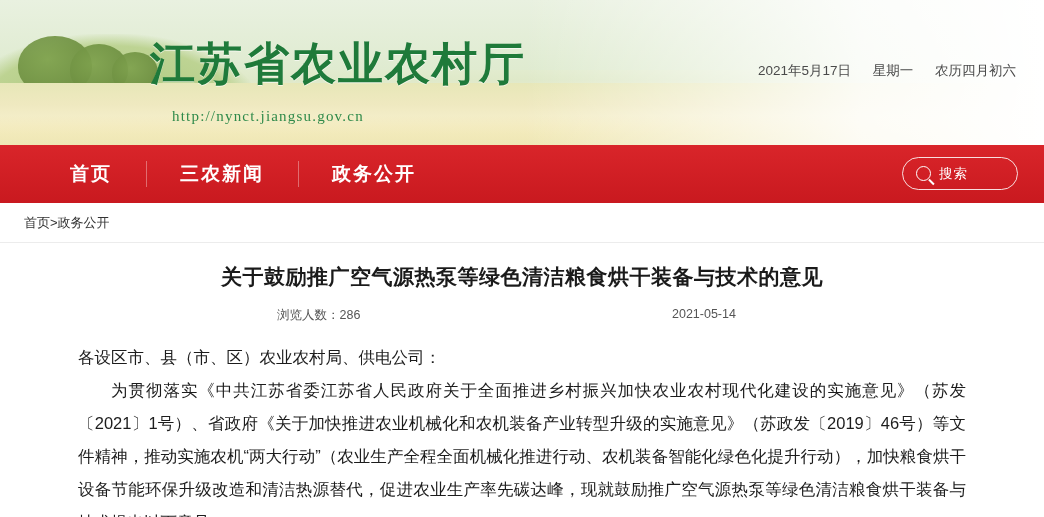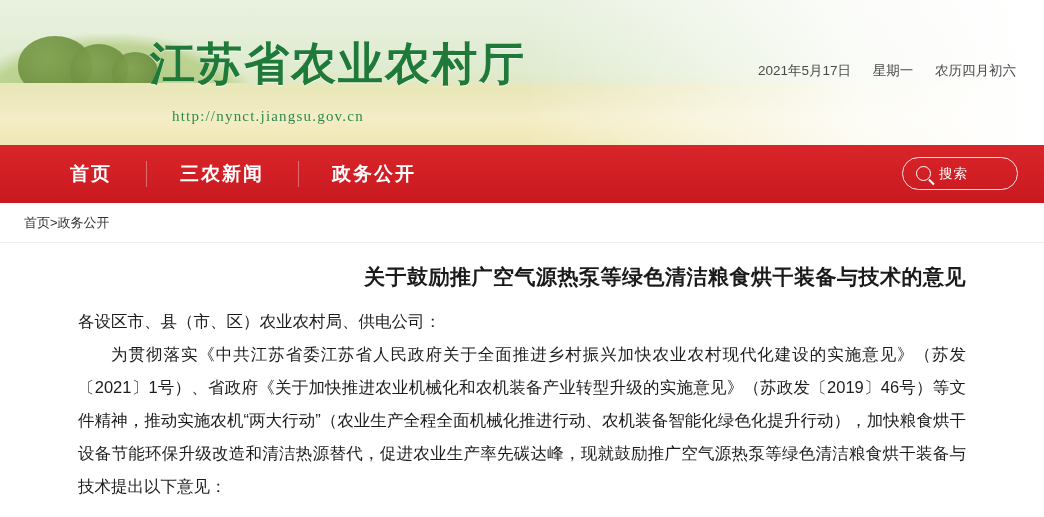--- a/index.html
+++ b/index.html
@@ -154,21 +154,21 @@
     color: #333;
     border-bottom: 1px solid #ececec;
   }
   .breadcrumb a { color:#333; text-decoration:none; }
 
   
   .article {
     padding: 18px 78px 0 78px;
   }
   .doc-title {
-    text-align: right;
+    text-align: center;
     font-size: 21px;
     font-weight: bold;
     color: #1a1a1a;
     letter-spacing: .5px;
     line-height: 1.5;
   }
   .meta-row {
     position: relative;
     margin-top: 14px;
     height: 22px;
@@ -242,20 +242,24 @@
 
   <div class="breadcrumb">
     <a href="#">首页</a>
     <span>&gt;</span>
     <span>政务公开</span>
   </div>
 
   <div class="article">
     <div class="doc-title">关于鼓励推广空气源热泵等绿色清洁粮食烘干装备与技术的意见</div>
 
+    <div class="meta-row">
+      <span class="meta-views">浏览人数：286</span>
+      <span class="meta-date">2021-05-14</span>
+    </div>
 
     <div class="body-text">
       <p>各设区市、县（市、区）农业农村局、供电公司：</p>
       <p class="indent">为贯彻落实《中共江苏省委江苏省人民政府关于全面推进乡村振兴加快农业农村现代化建设的实施意见》（苏发〔2021〕1号）、省政府《关于加快推进农业机械化和农机装备产业转型升级的实施意见》（苏政发〔2019〕46号）等文件精神，推动实施农机“两大行动”（农业生产全程全面机械化推进行动、农机装备智能化绿色化提升行动），加快粮食烘干设备节能环保升级改造和清洁热源替代，促进农业生产率先碳达峰，现就鼓励推广空气源热泵等绿色清洁粮食烘干装备与技术提出以下意见：</p>
     </div>
   </div>
 
 </div>
 
 </body></html>

